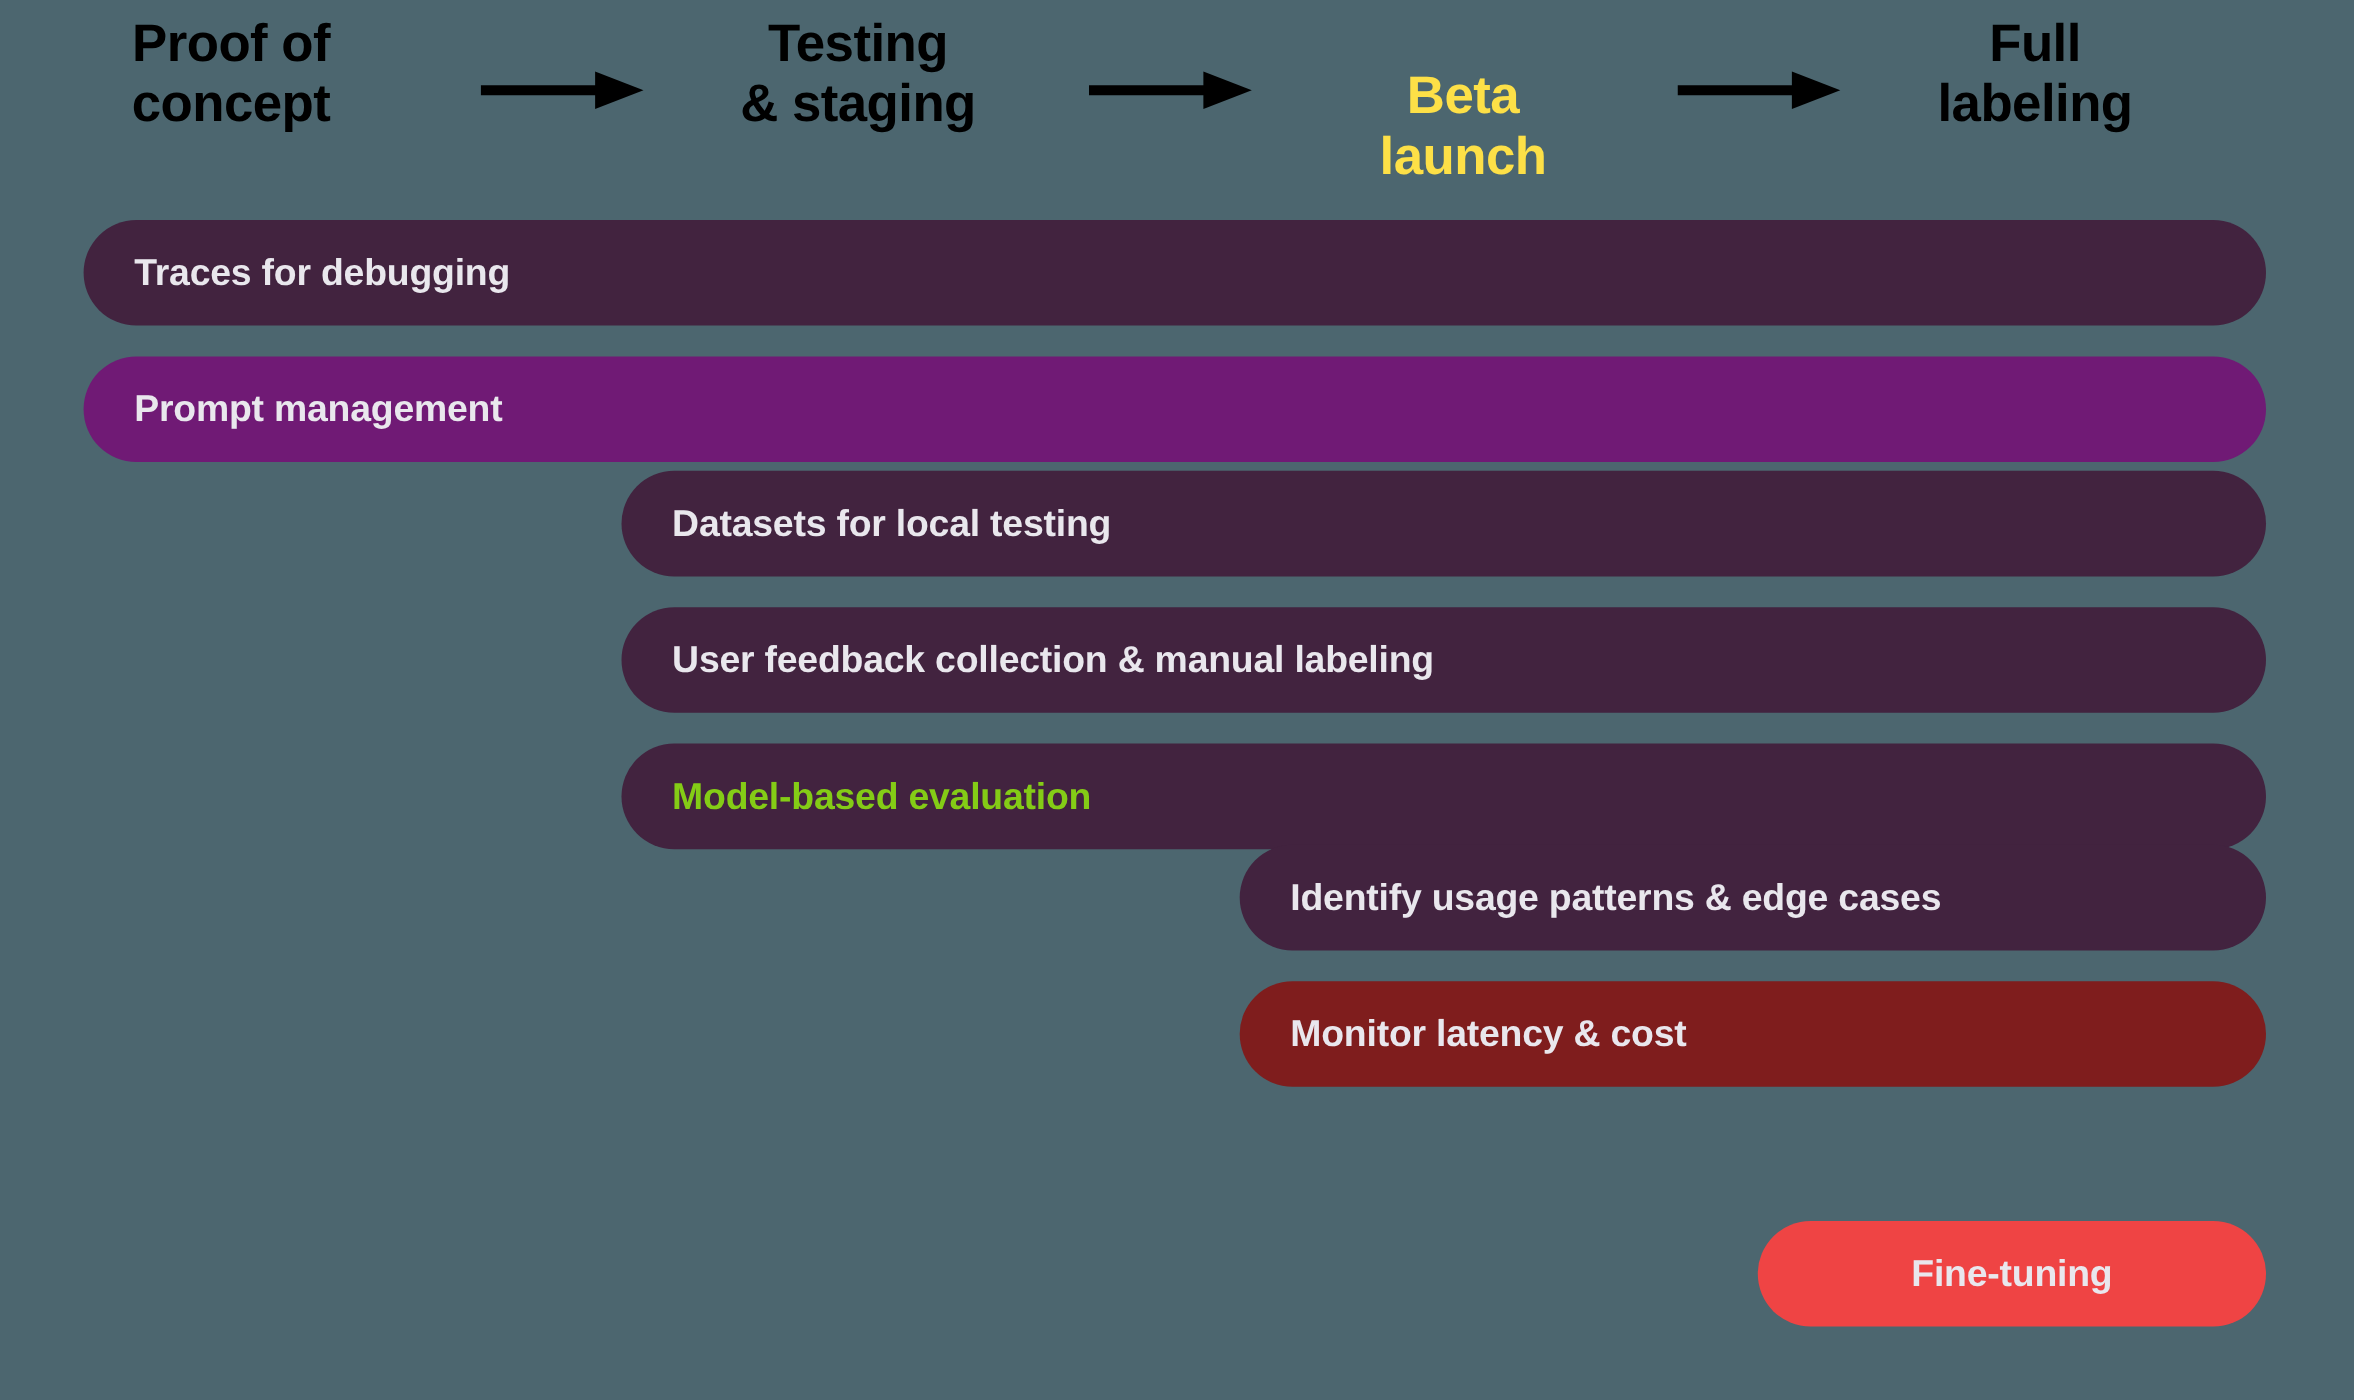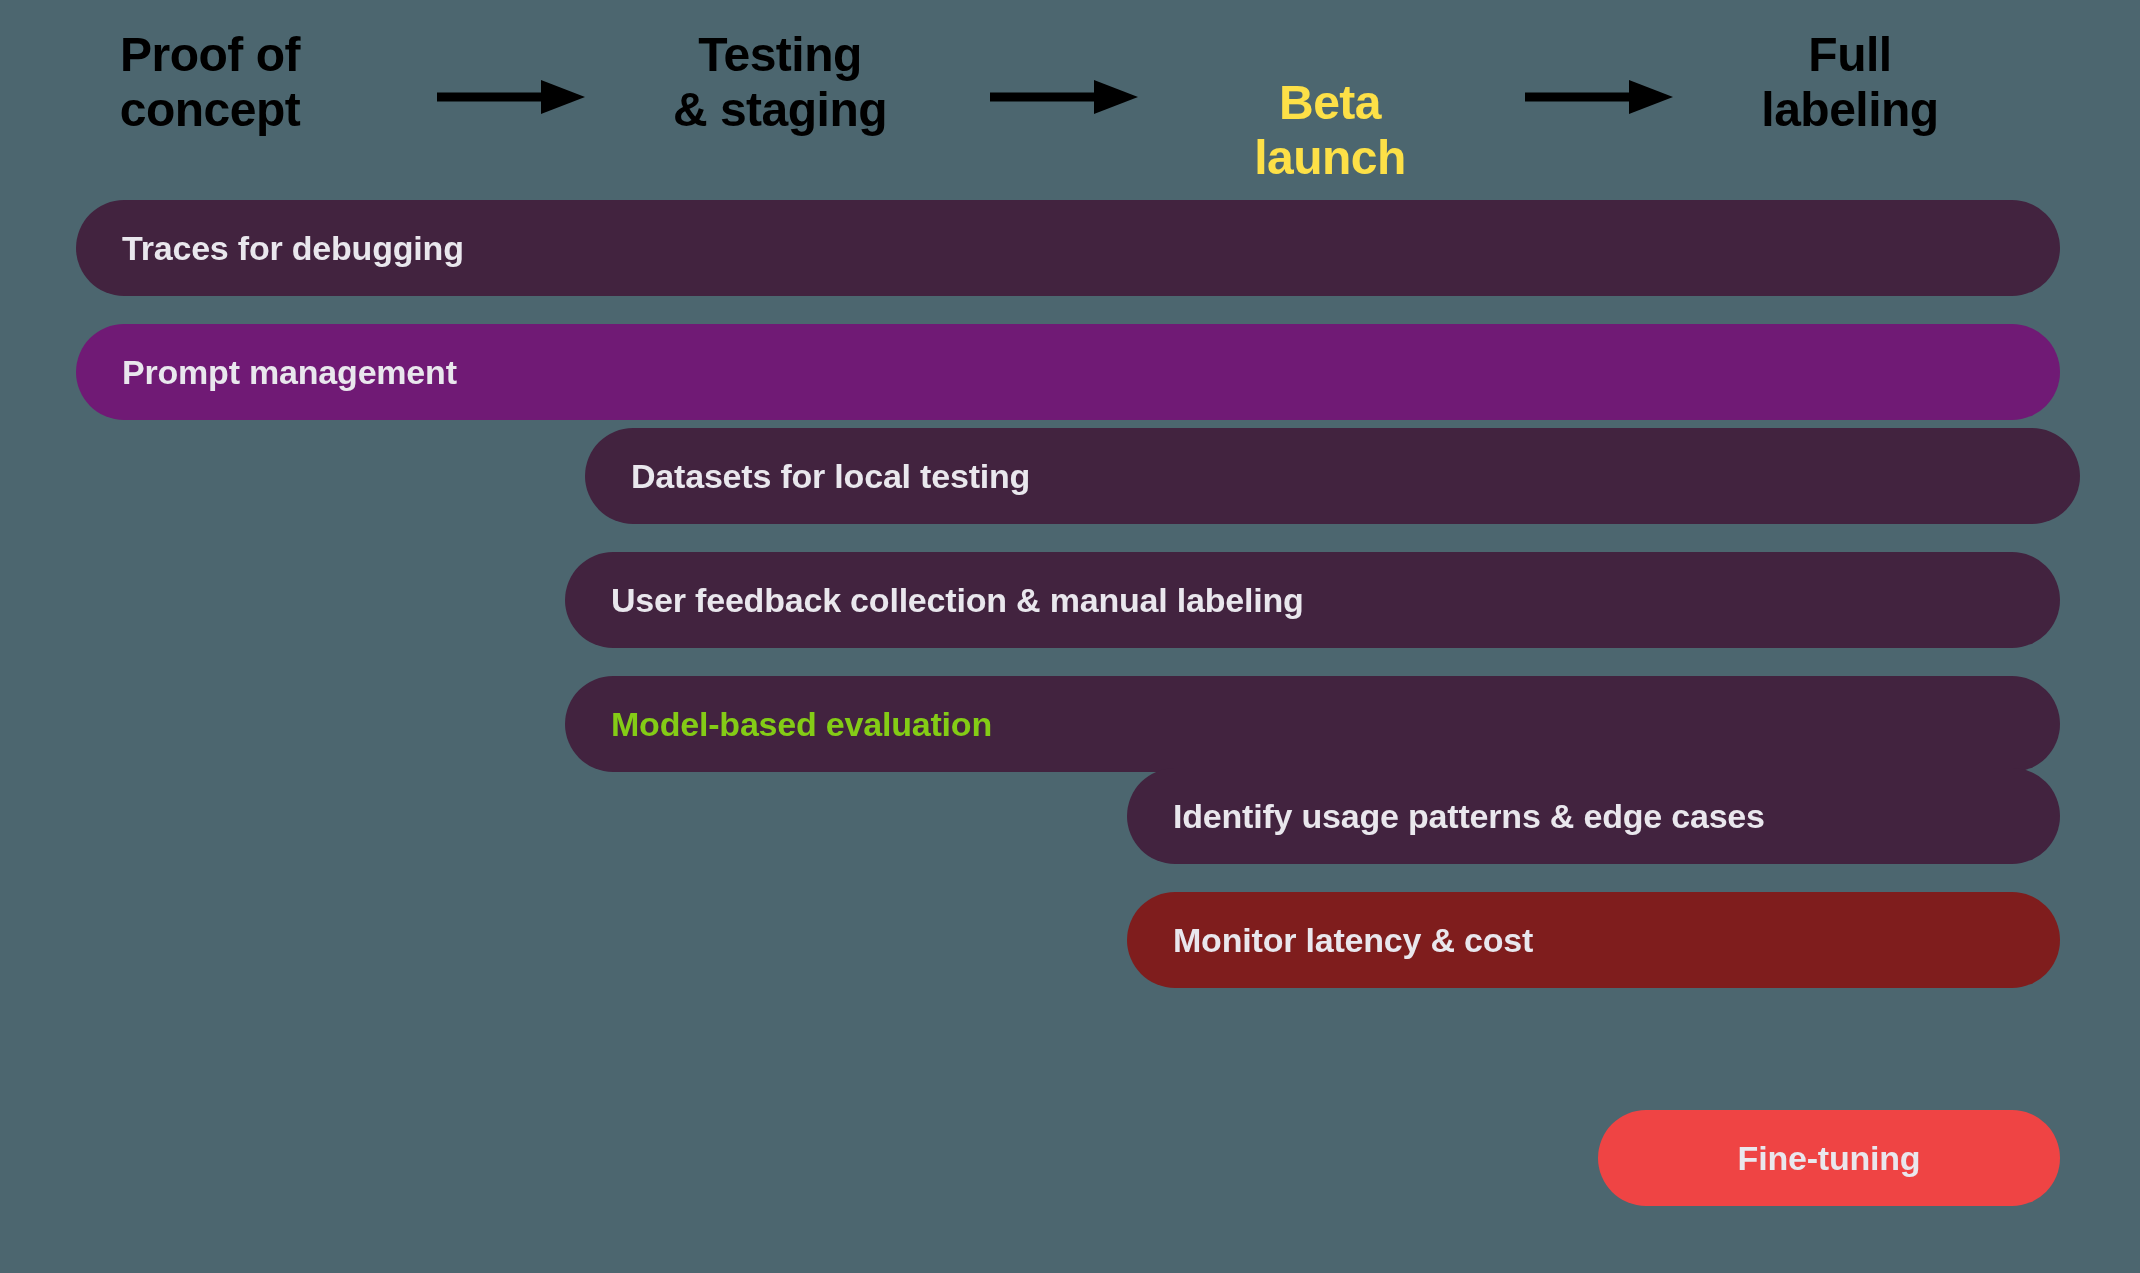--- a/index.html
+++ b/index.html
@@ -18,21 +18,21 @@
     position: relative;
     width: 2140px;
     height: 1273px;
     background: #4c666f;
   }
 
   
   .stage-row {
     position: absolute;
     left: 0;
-    top: 15px;
+    top: 0;
     width: 2140px;
     height: 175px;
   }
   .stage-label {
     position: absolute;
     top: 12px;
     text-align: center;
     color: #000000;
     font-size: 48px;
     font-weight: bold;
@@ -128,21 +128,21 @@
   <div class="bars">
 
     <div class="bar" style="left: 76px; top: 200px; width: 1984px; height: 96px; border-radius: 48px; background: rgb(66, 35, 63);">
       <span class="bar-label" style="color: rgb(233, 231, 237);">Traces for debugging</span>
     </div>
 
     <div class="bar" style="left: 76px; top: 324px; width: 1984px; height: 96px; border-radius: 48px; background: #701a75;">
       <span class="bar-label" style="color: rgb(233, 231, 237);">Prompt management</span>
     </div>
 
-    <div class="bar" style="left: 585px; top: 428px; width: 1495px; height: 96px; border-radius: 48px; background: rgb(66, 35, 63);">
+    <div class="bar" style="left: 565px; top: 428px; width: 1495px; height: 96px; border-radius: 48px; background: rgb(66, 35, 63);">
       <span class="bar-label" style="color: rgb(233, 231, 237);">Datasets for local testing</span>
     </div>
 
     <div class="bar" style="left: 565px; top: 552px; width: 1495px; height: 96px; border-radius: 48px; background: rgb(66, 35, 63);">
       <span class="bar-label" style="color: rgb(233, 231, 237);">User feedback collection &amp; manual labeling</span>
     </div>
 
     <div class="bar" style="left: 565px; top: 676px; width: 1495px; height: 96px; border-radius: 48px; background: rgb(66, 35, 63);">
       <span class="bar-label" style="color: #84cc16;">Model-based evaluation</span>
     </div>

